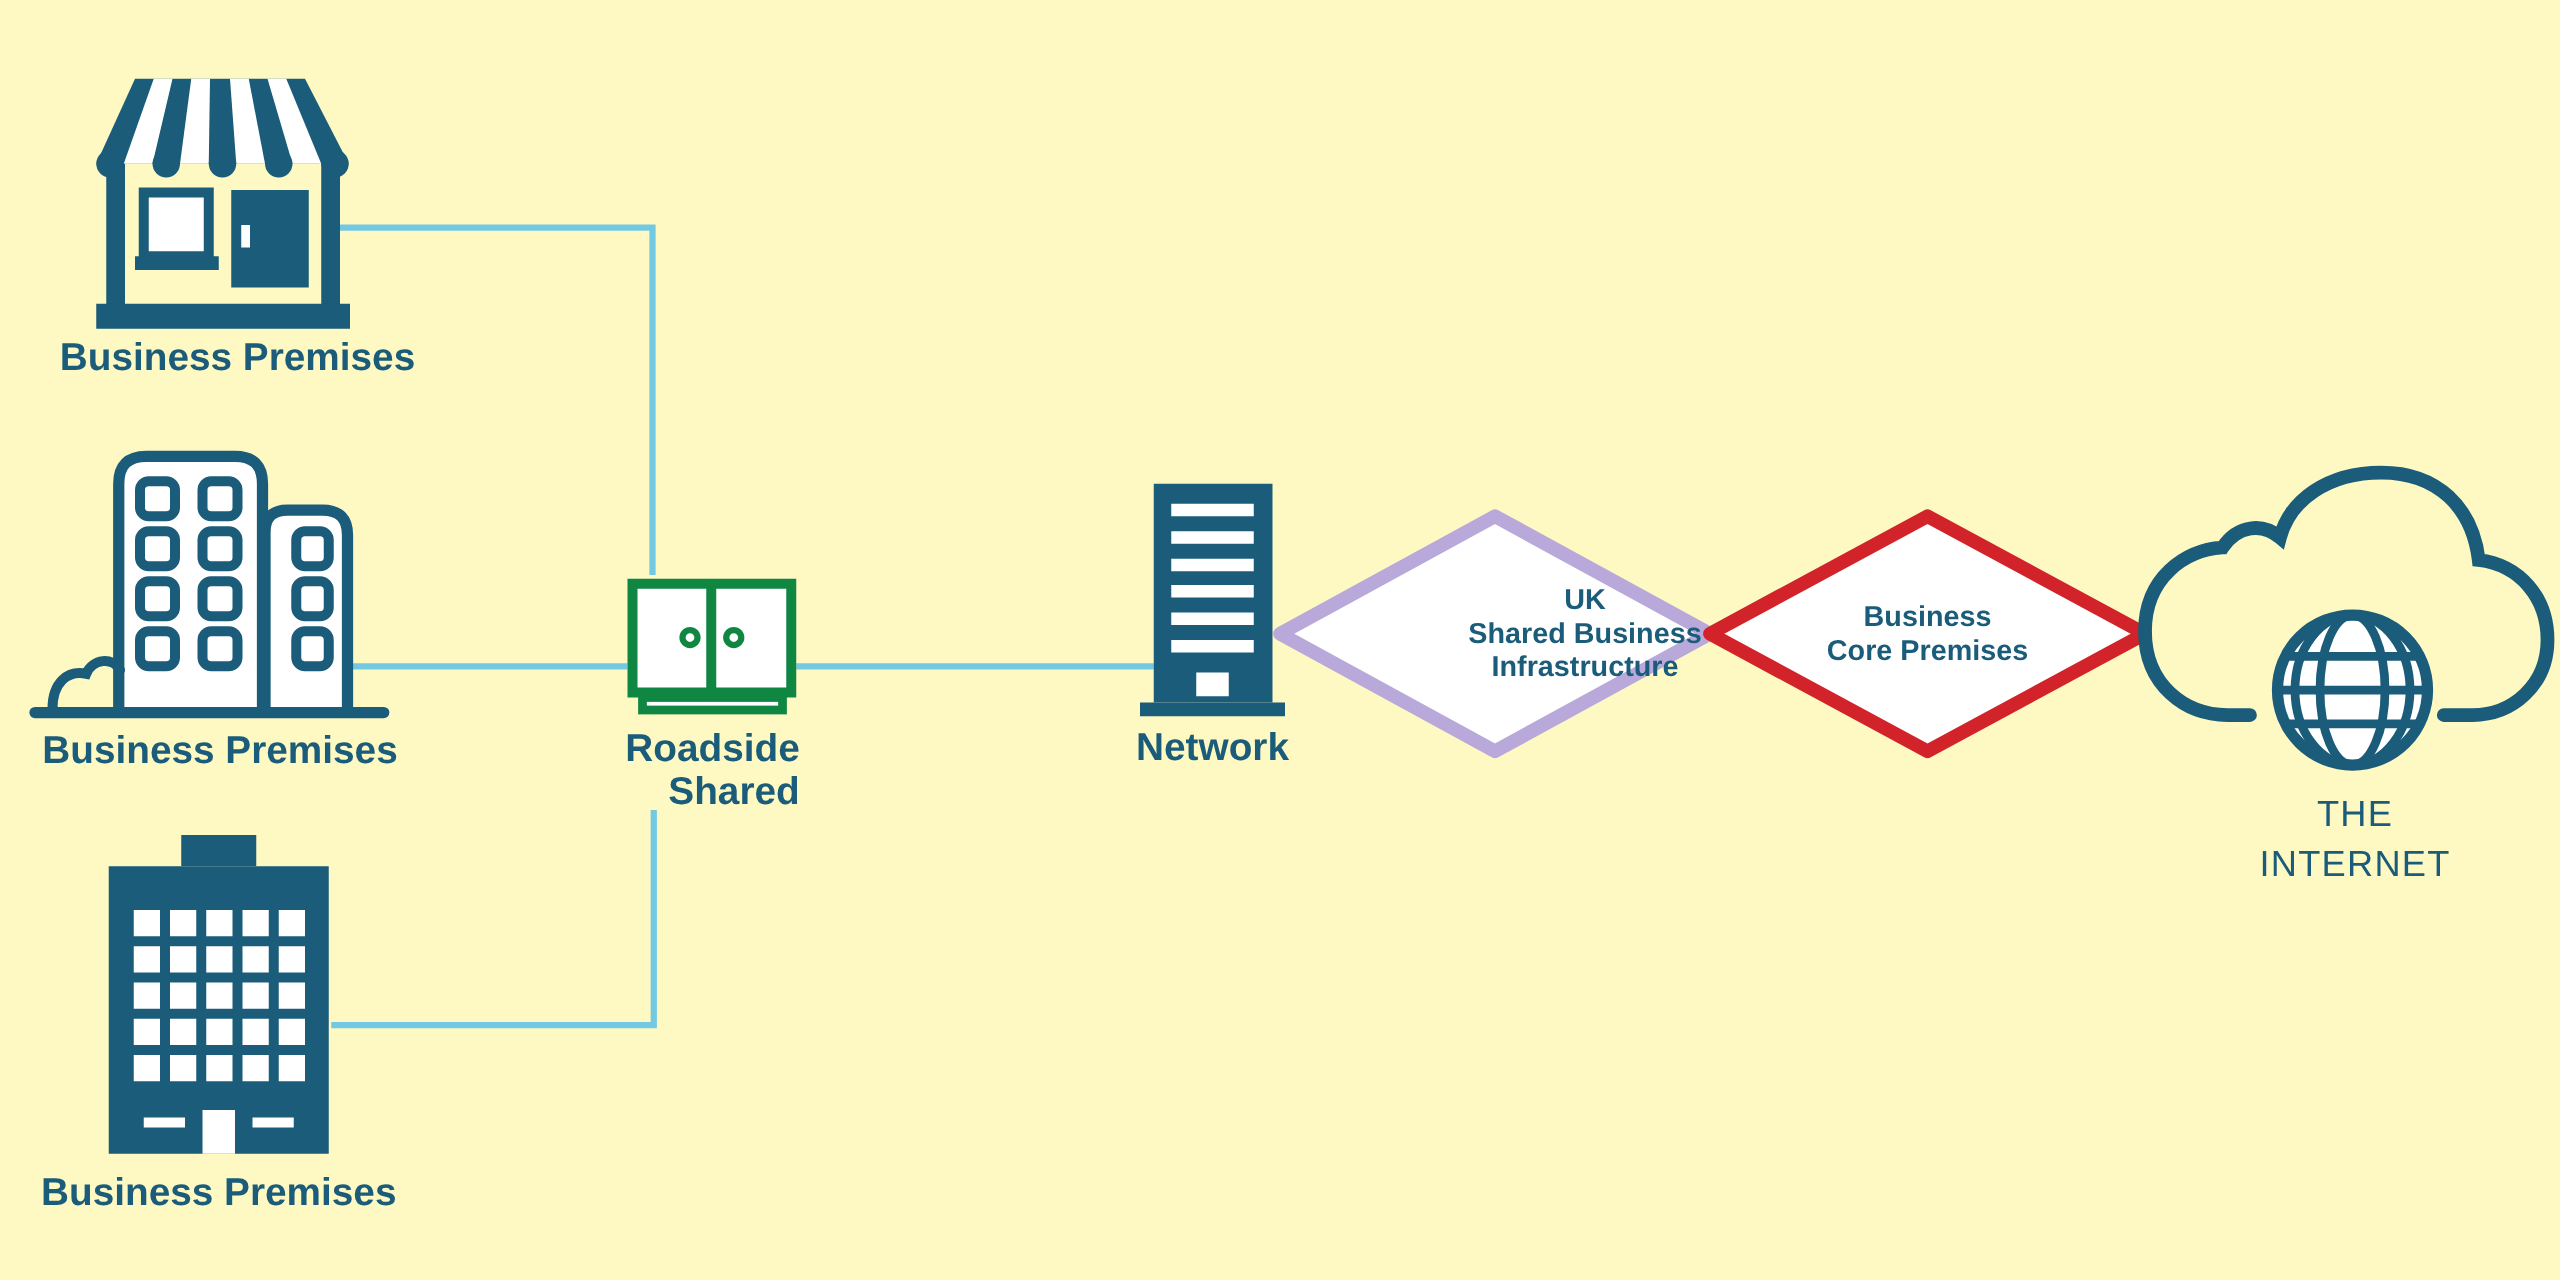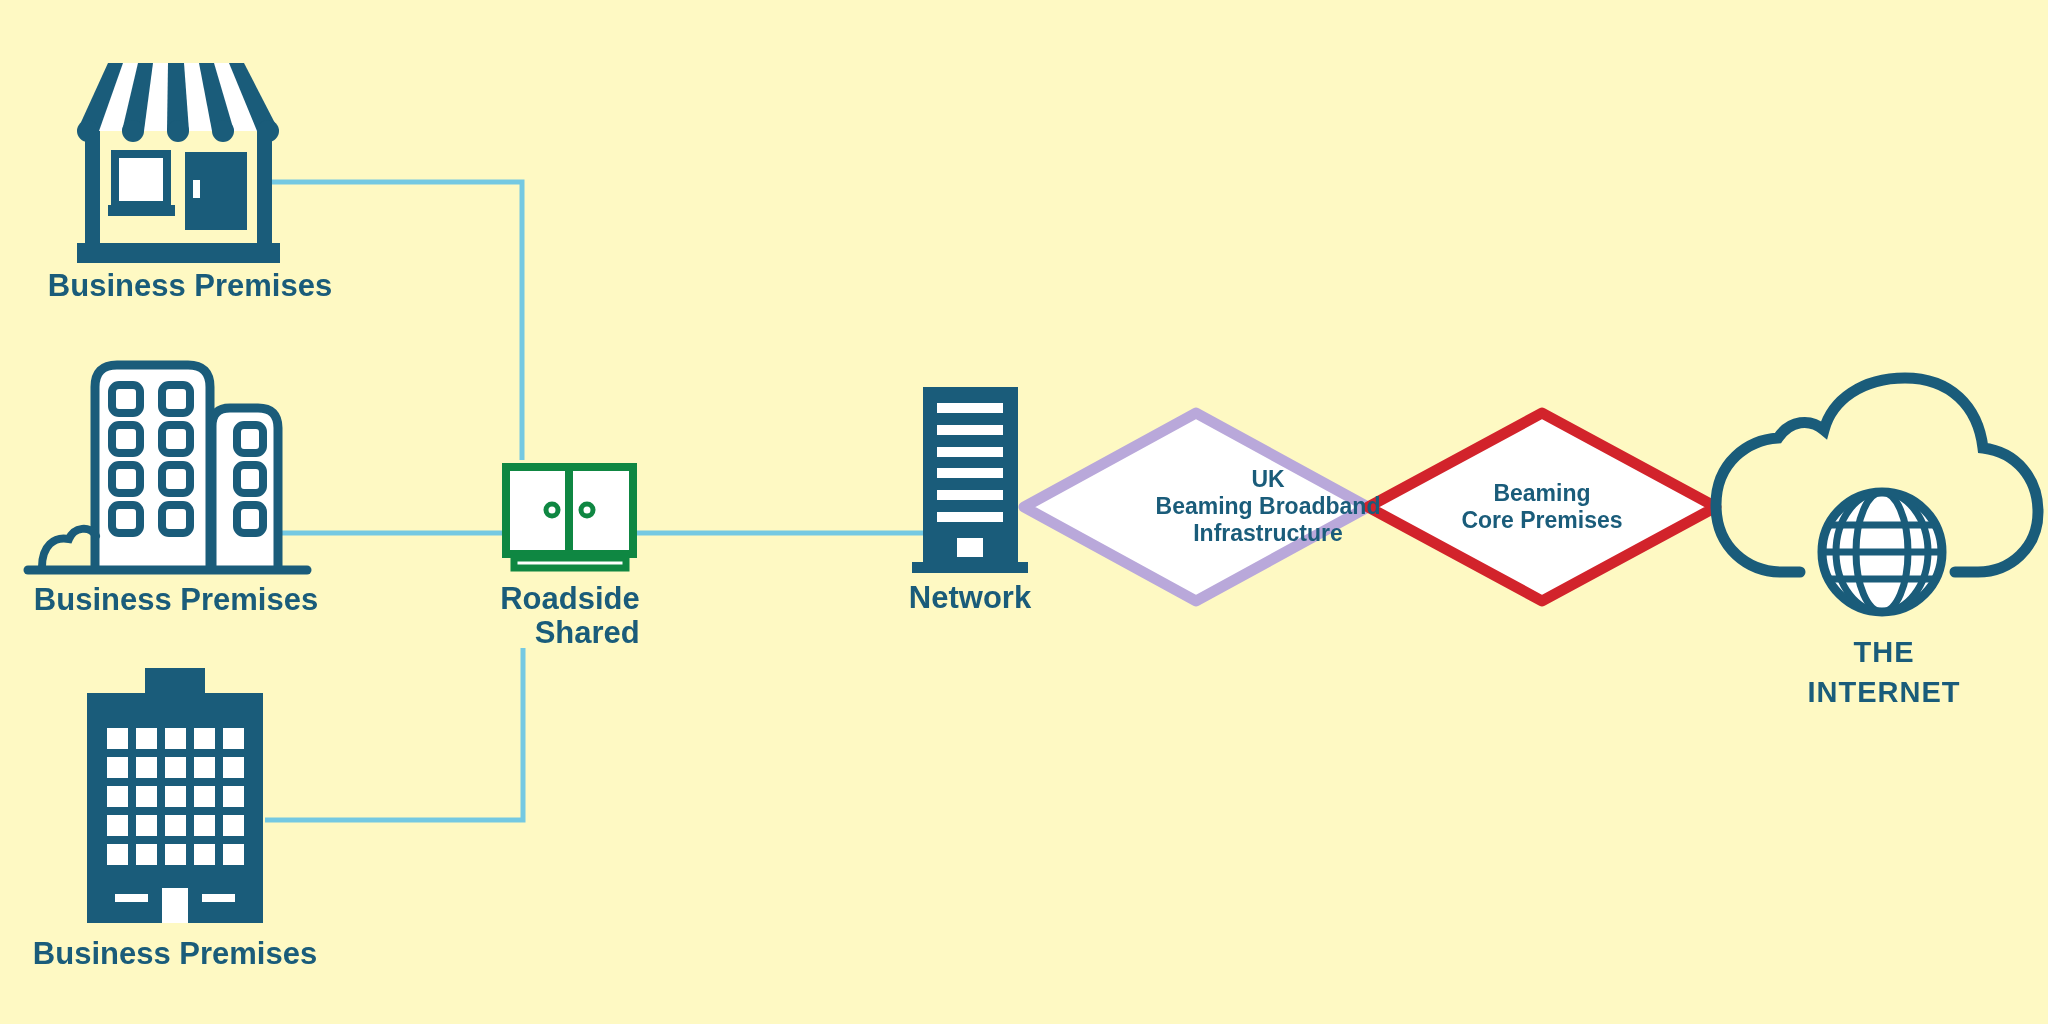--- a/index.html
+++ b/index.html
@@ -35,21 +35,21 @@
     font-weight:bold;
     font-size:23px;
     line-height:27px;
     white-space:nowrap;
     text-align:center;
     transform:translateX(-50%);
   }
   .internet-label{
     position:absolute;
     color:var(--teal);
-    font-weight:bold;
+    font-weight:normal;
     font-size:29px;
     line-height:40px;
     white-space:nowrap;
     text-align:center;
     transform:translateX(-50%);
     letter-spacing:1px;
   }
   .lbl-line{display:block;}
 </style>
 </head>
@@ -189,26 +189,26 @@
 
   <div class="label two-line" style="left:570px;top:582px">
     <span class="lbl-line">Roadside</span>
     <span class="lbl-line">Shared</span>
   </div>
 
   <div class="label" style="left:970px;top:580px">Network</div>
 
   <div class="diamond-label" style="left:1268px;top:466px">
     <span class="lbl-line">UK</span>
-    <span class="lbl-line">Beaming Broadband</span>
+    <span class="lbl-line">Shared Business</span>
     <span class="lbl-line">Infrastructure</span>
   </div>
 
   <div class="diamond-label" style="left:1542px;top:480px">
-    <span class="lbl-line">Beaming</span>
+    <span class="lbl-line">Business</span>
     <span class="lbl-line">Core Premises</span>
   </div>
 
   <div class="internet-label" style="left:1884px;top:632px">
     <span class="lbl-line">THE</span>
     <span class="lbl-line">INTERNET</span>
   </div>
 
 </div>
 

